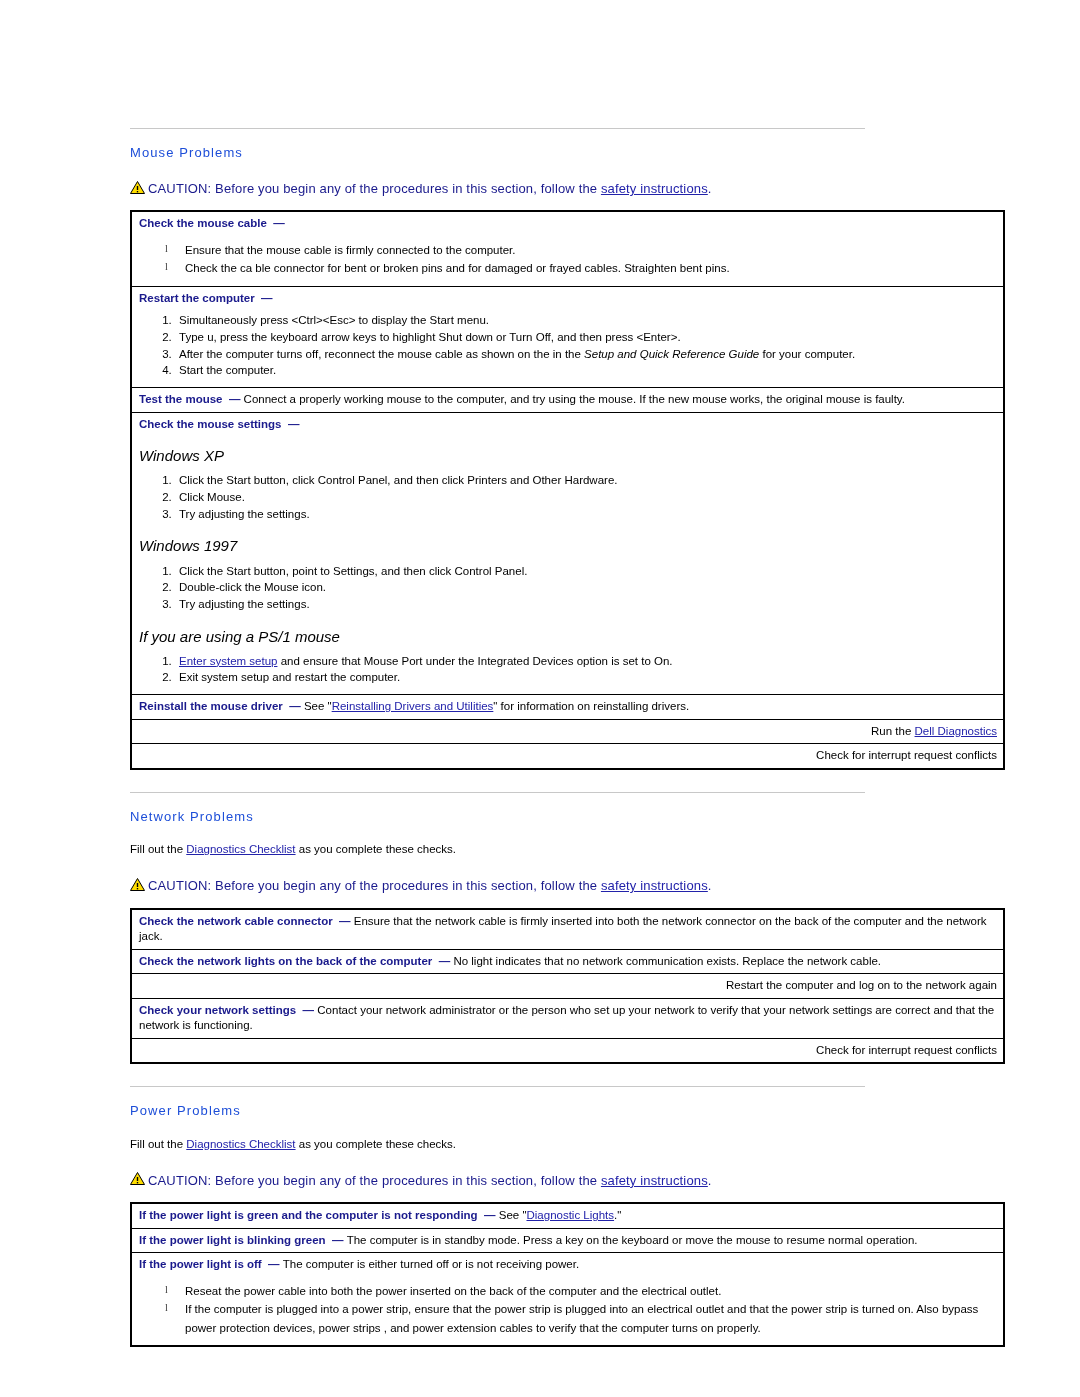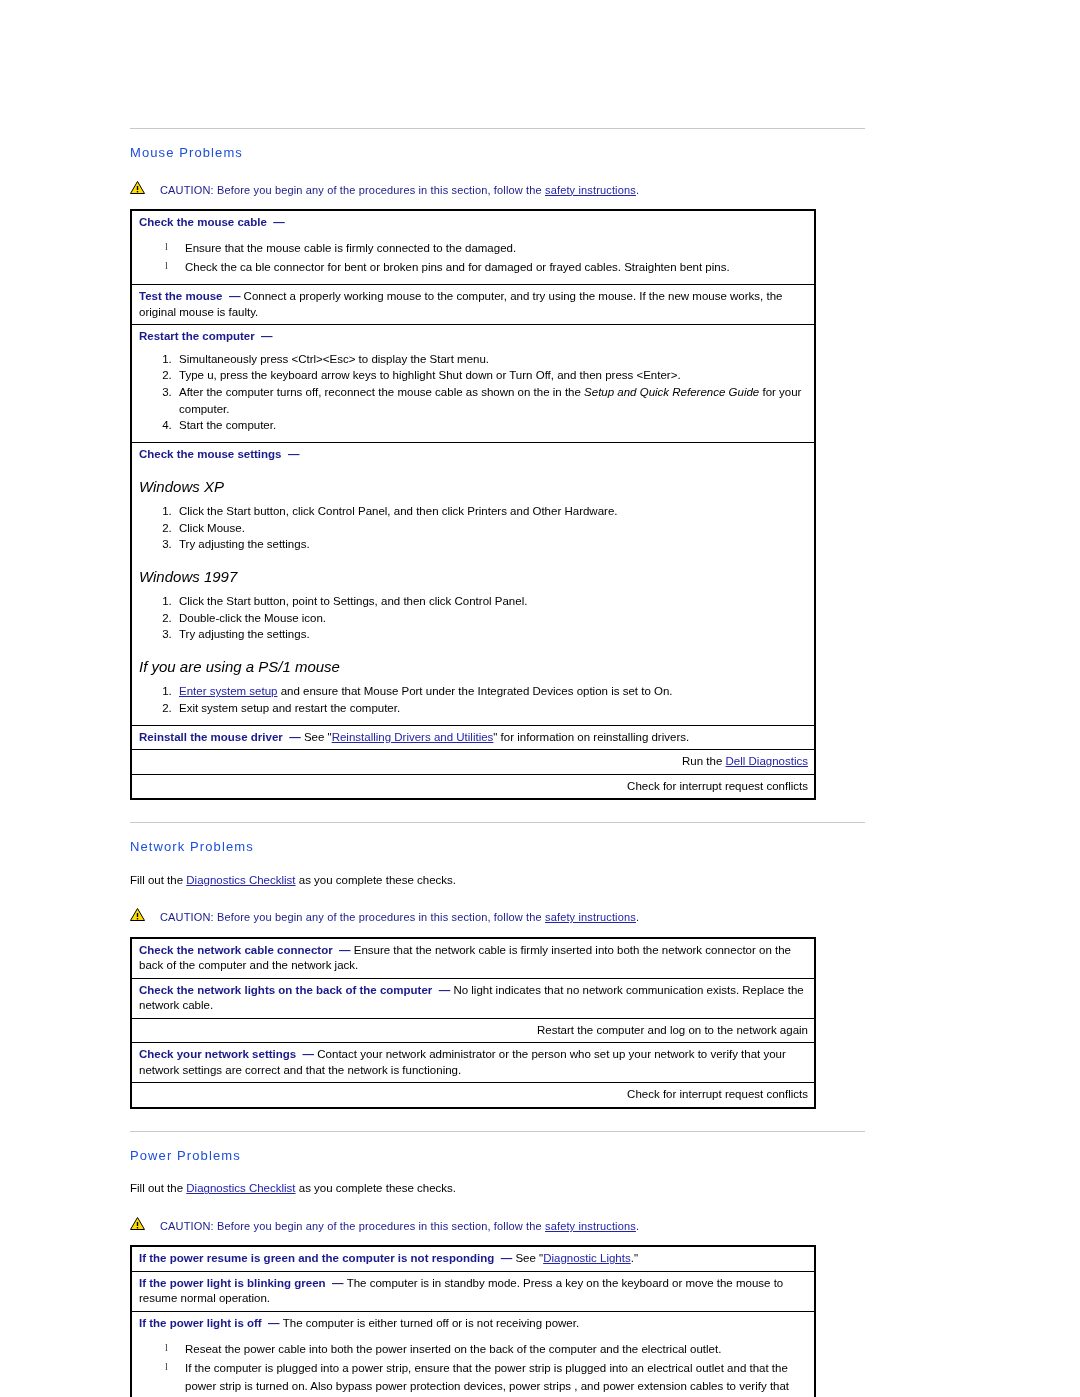--- a/index.html
+++ b/index.html
@@ -42,37 +42,37 @@
 
   .intro {
     font-size: 11.5px;
     color: #000;
     margin-top: 18px;
     line-height: 1.35;
   }
 
   .caution {
     display: flex;
-    align-items: flex-end;
-    gap: 15px;
+    align-items: center;
+    gap: 3px;
     margin-top: 19px;
-    font-size: 11px;
+    font-size: 13px;
     color: #1a1a8c;
     line-height: 1.3;
   }
   .caution-text { padding-top: 1px; letter-spacing: 0.15px; }
   .warn-icon { flex: 0 0 auto; margin-top: 1px; }
 
   a.lnk {
     color: #2222aa;
     text-decoration: underline;
   }
 
   table.tbl {
-    width: 686px;
+    width: 875px;
     border-collapse: collapse;
     margin-top: 12px;
     border: 2px solid #000;
   }
   table.tbl td {
     border: 1px solid #000;
     padding: 4px 6px 4px 7px;
     font-size: 11.5px;
     line-height: 1.35;
     vertical-align: top;
@@ -140,39 +140,39 @@
     </span>
     <span class="caution-text"><span>CAUTION:</span> <span>Before you begin any of the procedures in this section, follow the</span> <a class="lnk" href="#">safety instructions</a><span>.</span></span>
   </div>
 
   <table class="tbl">
     <tbody>
         <tr>
       <td class="pad-blk">
         <span class="hd">Check the mouse cable</span><span class="dash">&nbsp;&nbsp;—</span>
         <ul class="bl">
-          <li>Ensure that the mouse cable is firmly connected to the damaged.</li>
+          <li>Ensure that the mouse cable is firmly connected to the computer.</li>
           <li>Check the ca ble connector for bent or broken pins and for damaged or frayed cables. Straighten bent pins.</li>
         </ul>
-      </td>
-    </tr>
-    <tr>
-      <td>
-        <span class="hd">Test the mouse</span><span class="dash">&nbsp;&nbsp;—</span>&nbsp;<span>Connect a properly working mouse to the computer, and try using the mouse. If the new mouse works, the original mouse is faulty.</span>
       </td>
     </tr>
     <tr>
       <td class="pad-blk">
         <span class="hd">Restart the computer</span><span class="dash">&nbsp;&nbsp;—</span>
         <ol class="steps">
           <li>Simultaneously press &lt;Ctrl&gt;&lt;Esc&gt; to display the  Start menu.</li>
           <li>Type  u, press the keyboard arrow keys to highlight Shut down or Turn Off, and then press &lt;Enter&gt;.</li>
           <li><span>After the computer turns off, reconnect the mouse cable as shown on the in the  <span class="ital">Setup and Quick Reference Guide</span> for your computer.</span></li>
           <li>Start the computer.</li>
         </ol>
+      </td>
+    </tr>
+    <tr>
+      <td>
+        <span class="hd">Test the mouse</span><span class="dash">&nbsp;&nbsp;—</span>&nbsp;<span>Connect a properly working mouse to the computer, and try using the mouse. If the new mouse works, the original mouse is faulty.</span>
       </td>
     </tr>
     <tr>
       <td class="pad-blk">
         <span class="hd">Check the mouse settings</span><span class="dash">&nbsp;&nbsp;—</span>
 
         <div class="subhead">Windows XP</div>
         <ol class="steps">
           <li>Click the  Start button, click Control Panel, and then click Printers and Other Hardware.</li>
           <li>Click  Mouse.</li>
@@ -270,21 +270,21 @@
           <rect x="6.8" y="10" width="1.4" height="1.4" fill="#000"></rect>
         </svg>
     </span>
     <span class="caution-text"><span>CAUTION:</span> <span>Before you begin any of the procedures in this section, follow the</span> <a class="lnk" href="#">safety instructions</a><span>.</span></span>
   </div>
 
   <table class="tbl">
     <tbody>
         <tr>
       <td>
-        <span class="hd">If the power resume is green and the computer is not responding</span><span class="dash">&nbsp;&nbsp;—</span>&nbsp;<span>See "</span><a class="lnk" href="#">Diagnostic Lights</a><span>."</span>
+        <span class="hd">If the power light is green and the computer is not responding</span><span class="dash">&nbsp;&nbsp;—</span>&nbsp;<span>See "</span><a class="lnk" href="#">Diagnostic Lights</a><span>."</span>
       </td>
     </tr>
     <tr>
       <td>
         <span class="hd">If the power light is blinking green</span><span class="dash">&nbsp;&nbsp;—</span>&nbsp;<span>The computer is in standby mode. Press a key on the keyboard or move the mouse to resume normal operation.</span>
       </td>
     </tr>
     <tr>
       <td class="pad-blk">
         <span class="hd">If the power light is off</span><span class="dash">&nbsp;&nbsp;—</span>&nbsp;<span>The computer is either turned off or is not receiving power.</span>

